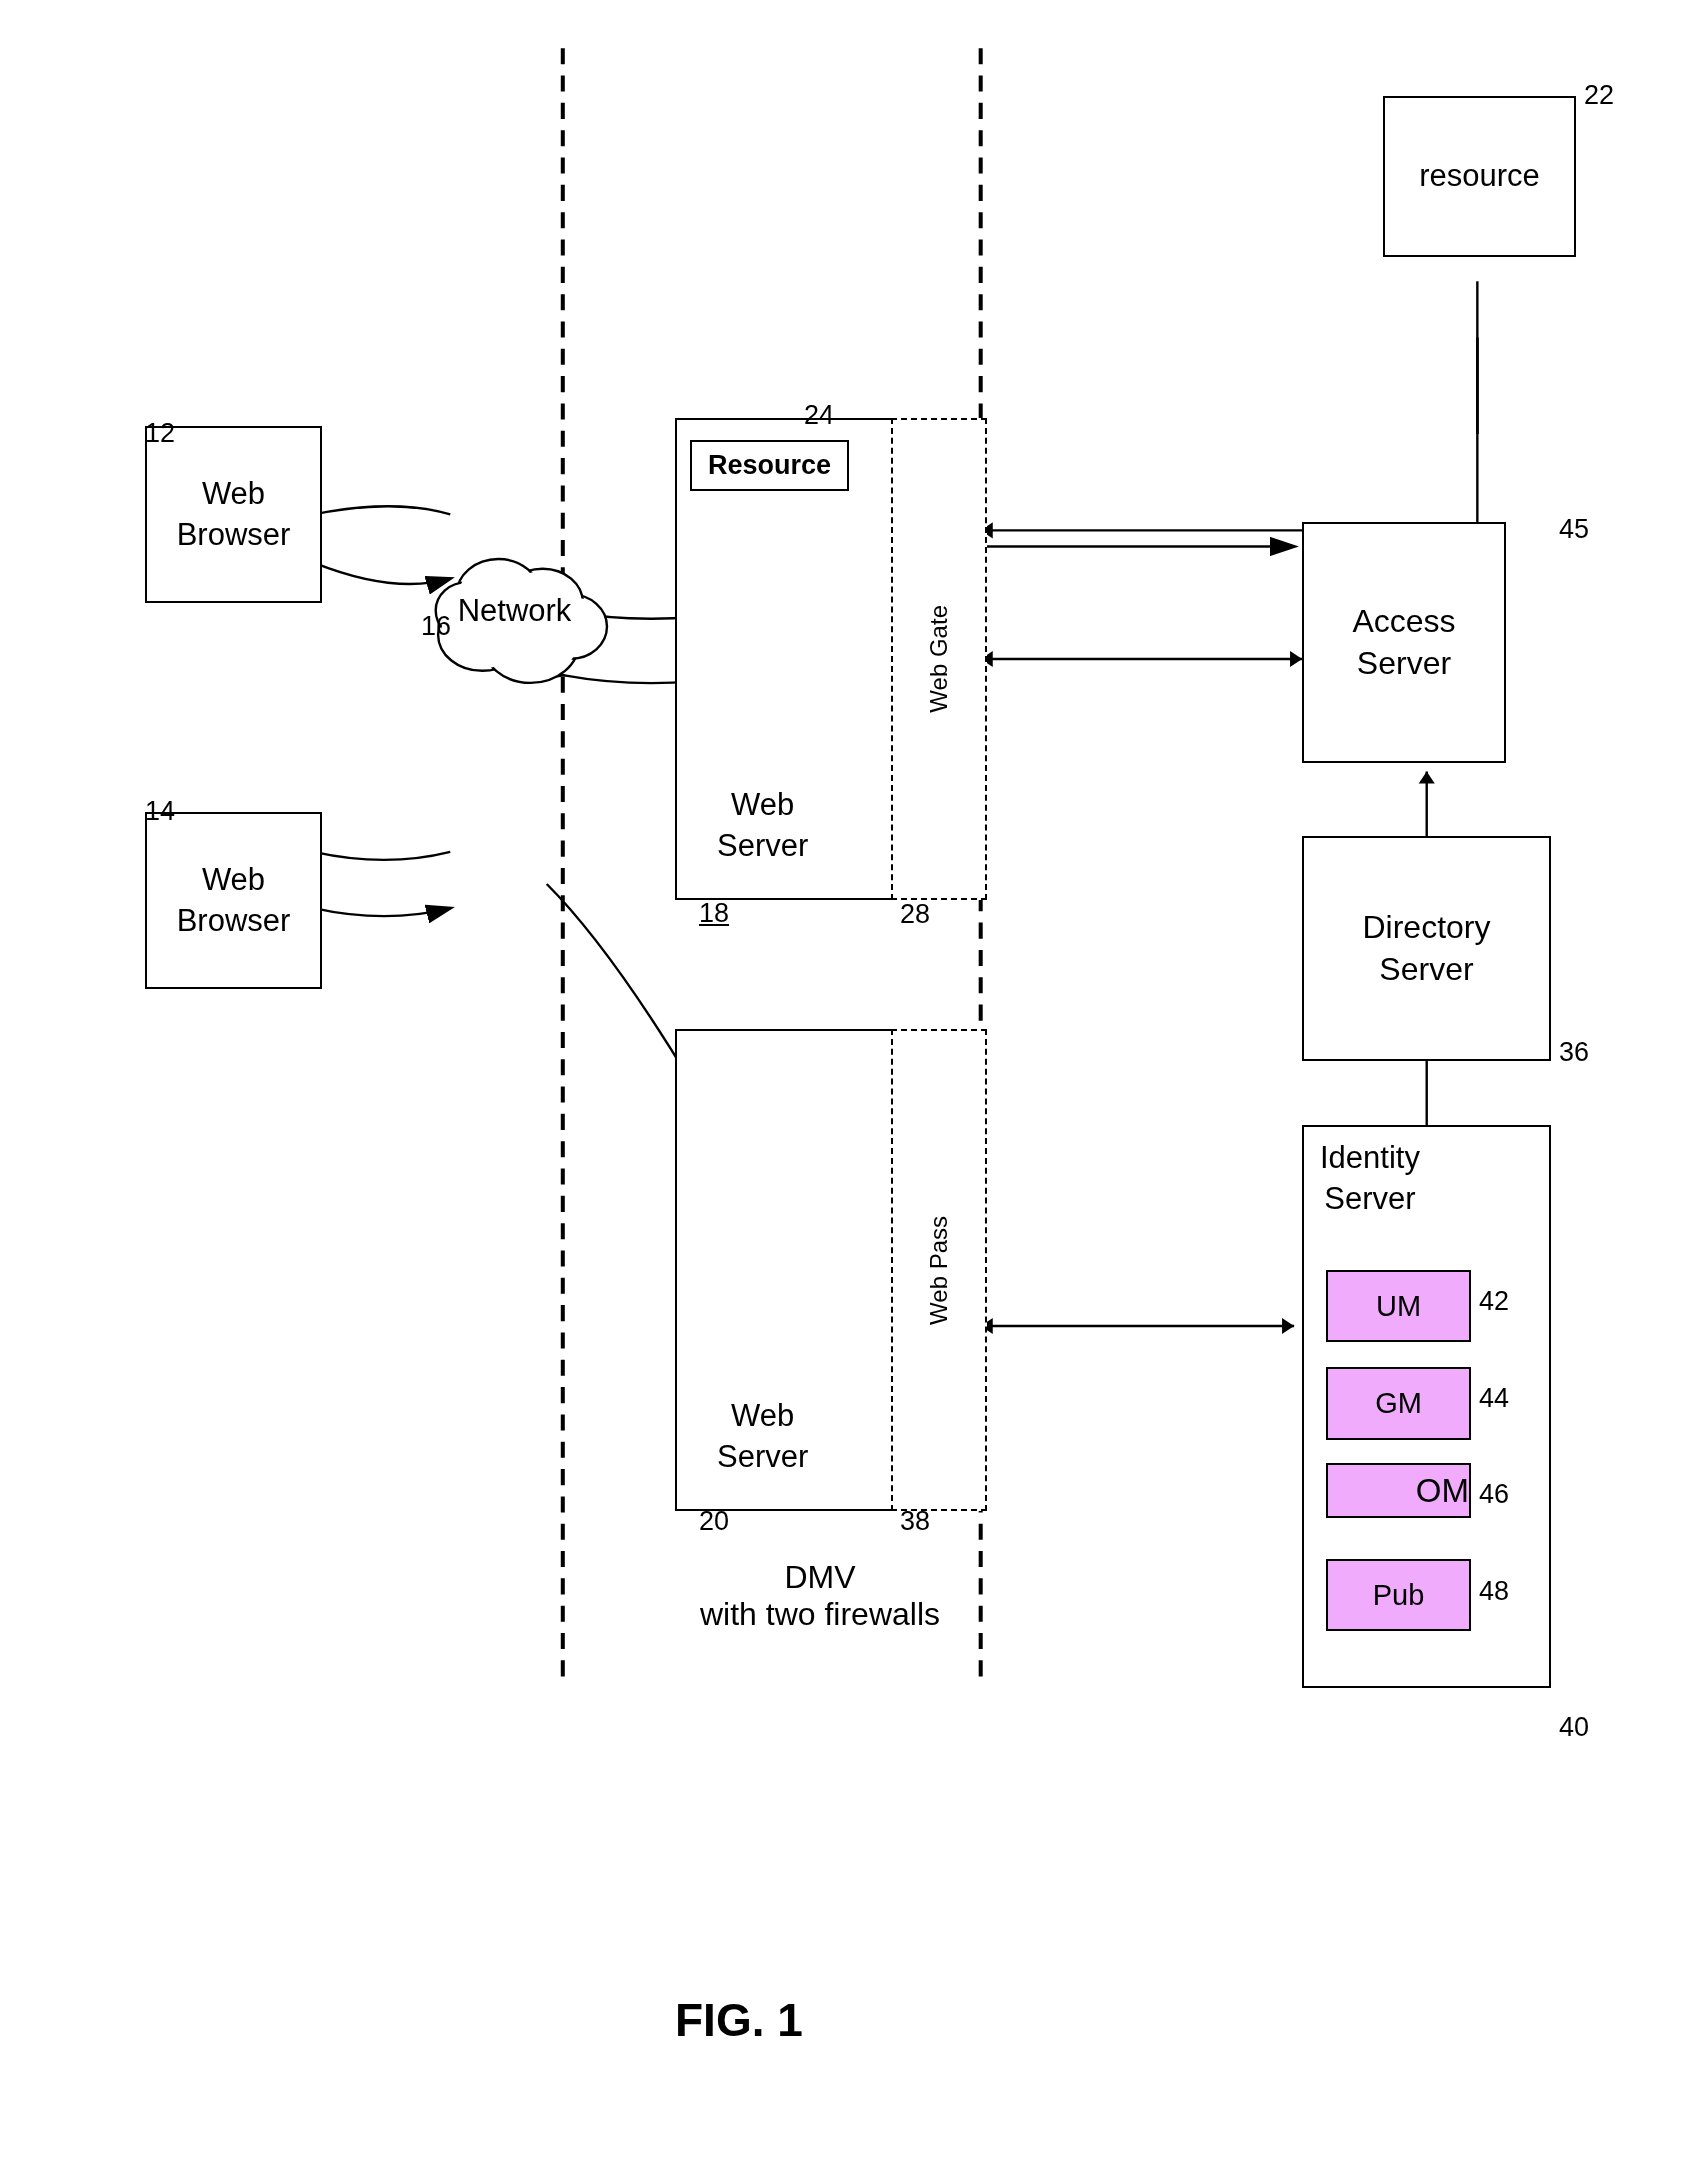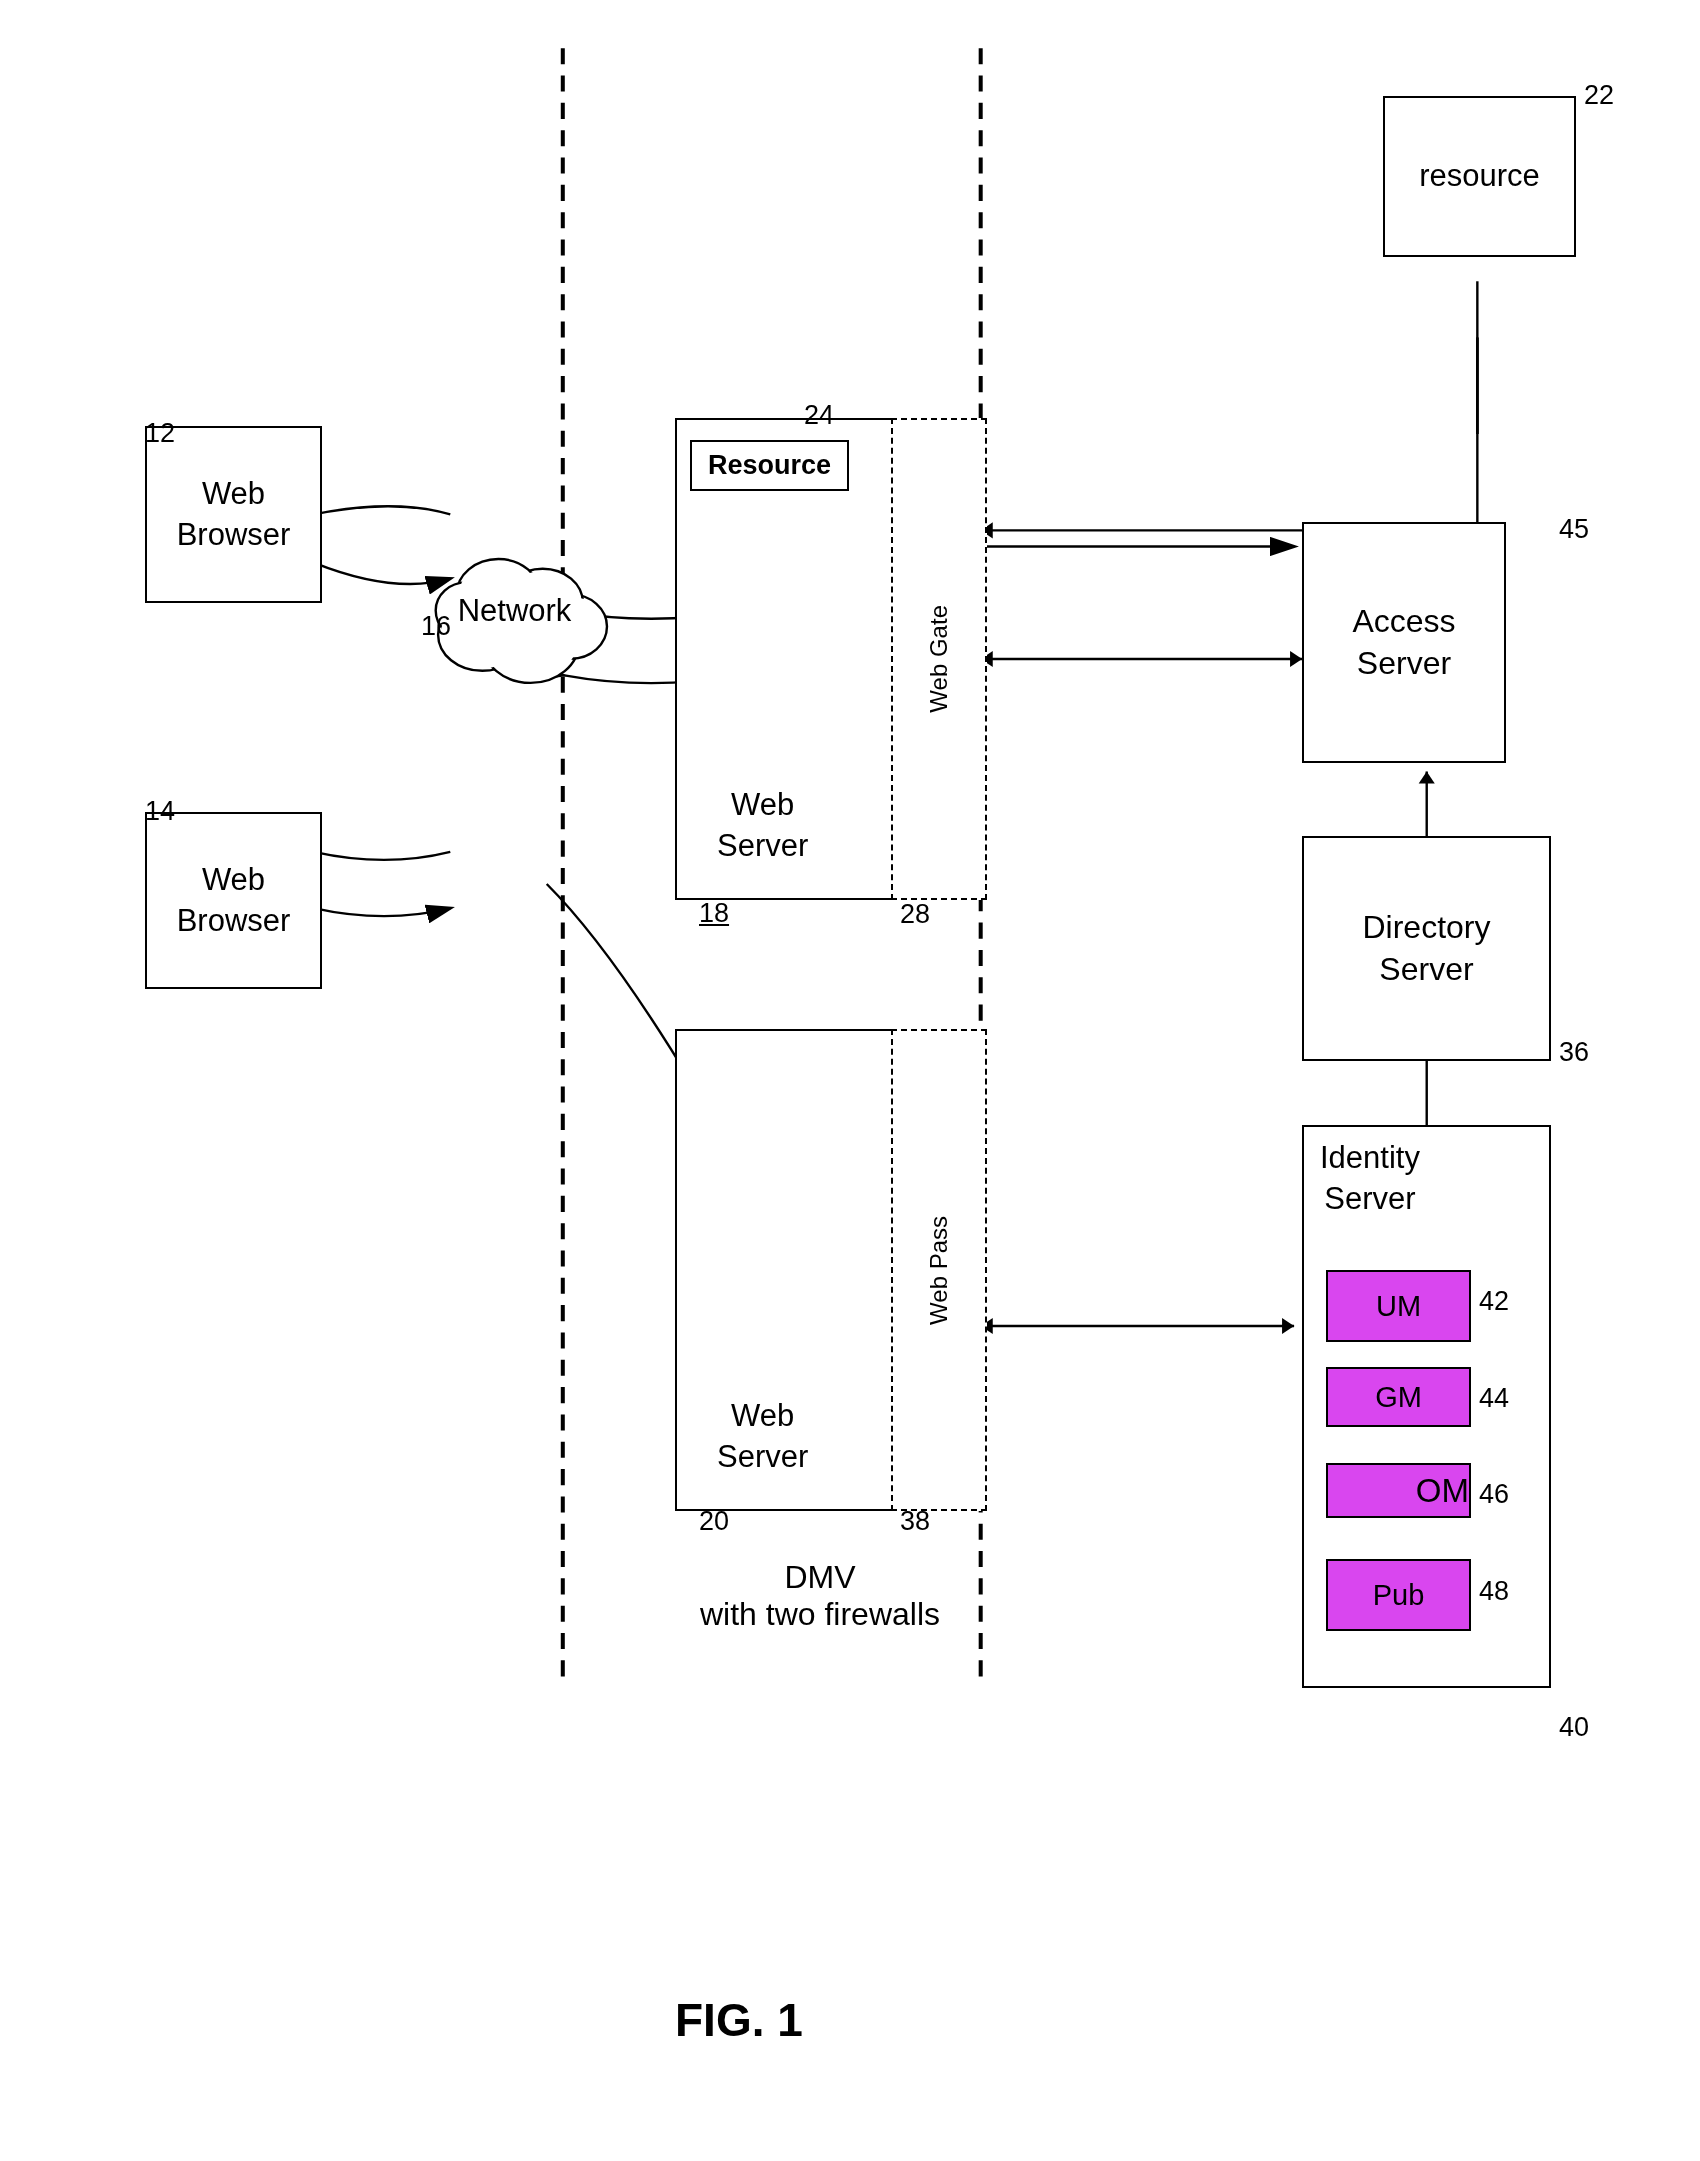--- a/index.html
+++ b/index.html
@@ -48,21 +48,21 @@
     }
     .dmv-label {
       position: absolute;
       font-size: 32px;
       font-family: Arial, sans-serif;
       text-align: center;
     }
     .inner-module {
       position: absolute;
       border: 2.4px solid #000;
-      background: #d946ef;
+      background: #f0abfc;
       display: flex;
       align-items: center;
       justify-content: center;
       font-size: 27px;
     }
   </style>
 </head>
 <body>
 
 <div class="diagram-container">
@@ -204,21 +204,21 @@
   <div class="box" style="left:1302px; top:1125px; width:249px; height:563px; font-size:32px; align-items:flex-start; justify-content:flex-start; padding-top:11.3px; padding-left:16px;">
     <span style="font-size:31px;">Identity<br>Server</span>
   </div>
   <span class="label-num" style="left:1559px; top:1712px;">40</span>
 
   <div class="inner-module" style="left:1326px; top:1270px; width:145px; height:72px; font-size:29px;">
     <span>UM</span>
   </div>
   <span class="label-num" style="left:1479px; top:1286px;">42</span>
 
-  <div class="inner-module" style="left:1326px; top:1367px; width:145px; height:60px; font-size:29px;">
+  <div class="inner-module" style="left:1326px; top:1367px; width:145px; height:73px; font-size:29px;">
     <span>GM</span>
   </div>
   <span class="label-num" style="left:1479px; top:1383px;">44</span>
 
   <div class="inner-module" style="left:1326px; top:1463px; width:145px; height:55px; font-size:33px;justify-content:flex-end;">
     <span>OM</span>
   </div>
   <span class="label-num" style="left:1479px; top:1479px;">46</span>
 
   <div class="inner-module" style="left:1326px; top:1559px; width:145px; height:72px; font-size:29px;">

